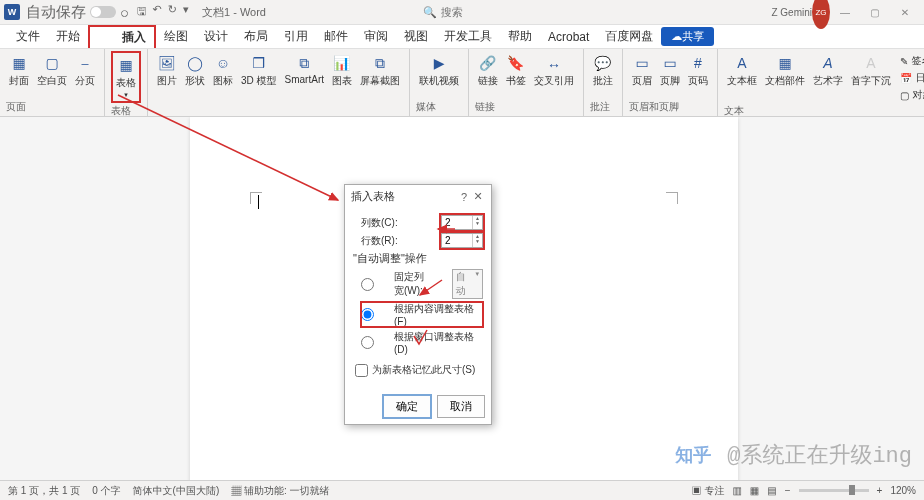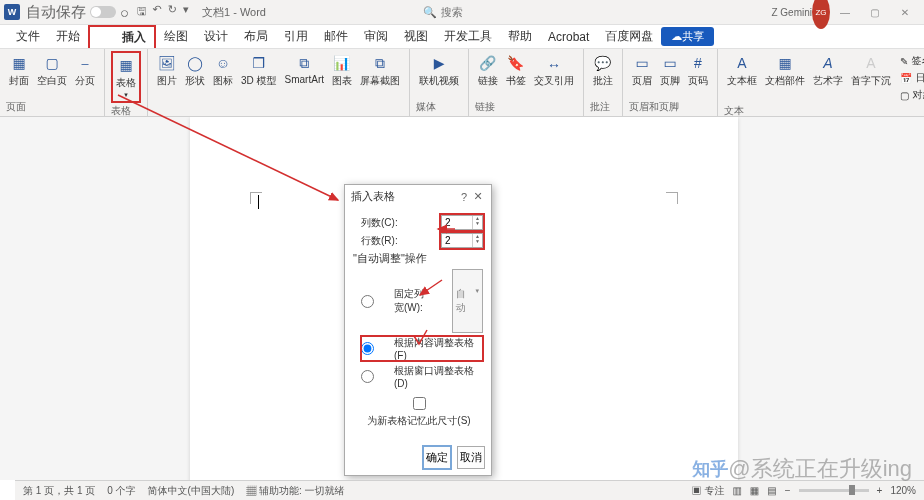--- a/index.html
+++ b/index.html
@@ -55,37 +55,37 @@
   .dialog .sec { font-size: 11px; margin-bottom: 2px; }
   .dialog .row { display: flex; align-items: center; margin: 3px 0 3px 8px; gap: 4px; }
   .dialog .row label { font-size: 10px; flex: 1; }
   .dialog .spin { display: flex; border: 1px solid #aaa; }
   .dialog .spin.hl { outline: 2px solid #d32f2f; }
   .dialog .spin input { width: 30px; border: none; padding: 1px 3px; font-size: 10px; }
   .dialog .spin .arrows { display: flex; flex-direction: column; font-size: 5px; line-height: 5px; border-left: 1px solid #ccc; padding: 0 2px; color: #666; }
   .dialog .radio { display: flex; align-items: center; gap: 20px; margin: 3px 0 3px 8px; font-size: 10px; }
   .dialog .radio input { margin: 0; }
   .dialog .radio.hl { outline: 2px solid #d32f2f; outline-offset: -1px; }
-  .dialog .combo { width: 44px; border: 1px solid #aaa; padding: 17px 3px; font-size: 10px; background: #f5f5f5; color: #888; display: flex; justify-content: space-between; }
-  .dialog .check { display: flex; align-items: center; gap: 4px; margin: 8px 0 4px 2px; font-size: 10px; flex-direction: column; }
+  .dialog .combo { width: 44px; border: 1px solid #aaa; padding: 0 3px; font-size: 10px; background: #f5f5f5; color: #888; display: flex; justify-content: space-between; }
+  .dialog .check { display: flex; align-items: center; gap: 4px; margin: 8px 0 4px 2px; font-size: 10px; }
   .dialog .dbtns { display: flex; justify-content: flex-end; gap: 6px; padding: 6px; }
-  .dialog .dbtns button { font-size: 11px; padding: 3px 2px; border: 1px solid #aaa; background: #fdfdfd; cursor: pointer; }
+  .dialog .dbtns button { font-size: 11px; padding: 3px 12px; border: 1px solid #aaa; background: #fdfdfd; cursor: pointer; }
   .dialog .dbtns button.primary { border-color: #7aa7d8; box-shadow: 0 0 0 1px #7aa7d8; }
 
   
   .svg-overlay { position: absolute; top: 0; left: 0; width: 924px; height: 500px; pointer-events: none; z-index: 50; }
 
   
-  .statusbar { position: absolute; bottom: 0; left: 15px; right: 0; height: 20px; background: #f3f2f1; border-top: 1px solid #d0d0d0; display: flex; align-items: center; padding: 0 8px; font-size: 10px; color: #555; gap: 12px; }
+  .statusbar { position: absolute; bottom: 0; left: 0; right: 0; height: 20px; background: #f3f2f1; border-top: 1px solid #d0d0d0; display: flex; align-items: center; padding: 0 8px; font-size: 10px; color: #555; gap: 12px; }
   .statusbar .right { margin-left: auto; display: flex; align-items: center; gap: 8px; }
   .statusbar .zoom-slider { width: 70px; height: 3px; background: #ccc; position: relative; }
   .statusbar .zoom-slider::after { content: ""; position: absolute; width: 6px; height: 10px; background: #888; top: -4px; left: 50px; }
 
   
-  .watermark { position: absolute; right: 12px; bottom: 16px; font-size: 22px; color: rgba(120,120,120,0.55); font-weight: 500; display: flex; align-items: center; gap: 0; z-index: 40; }
+  .watermark { position: absolute; right: 12px; bottom: 30px; font-size: 22px; color: rgba(120,120,120,0.55); font-weight: 500; display: flex; align-items: center; gap: 16px; z-index: 40; font-family: Liberation Mono, monospace; }
   .watermark .zhihu { font-size: 18px; color: rgba(20,100,200,0.5); font-weight: bold; }
 </style>
 </head>
 <body>
 
 <div class="titlebar">
   <div class="appicon">W</div>
   <div class="autosave">
     <span>自动保存</span>
     <span class="toggle"></span>

